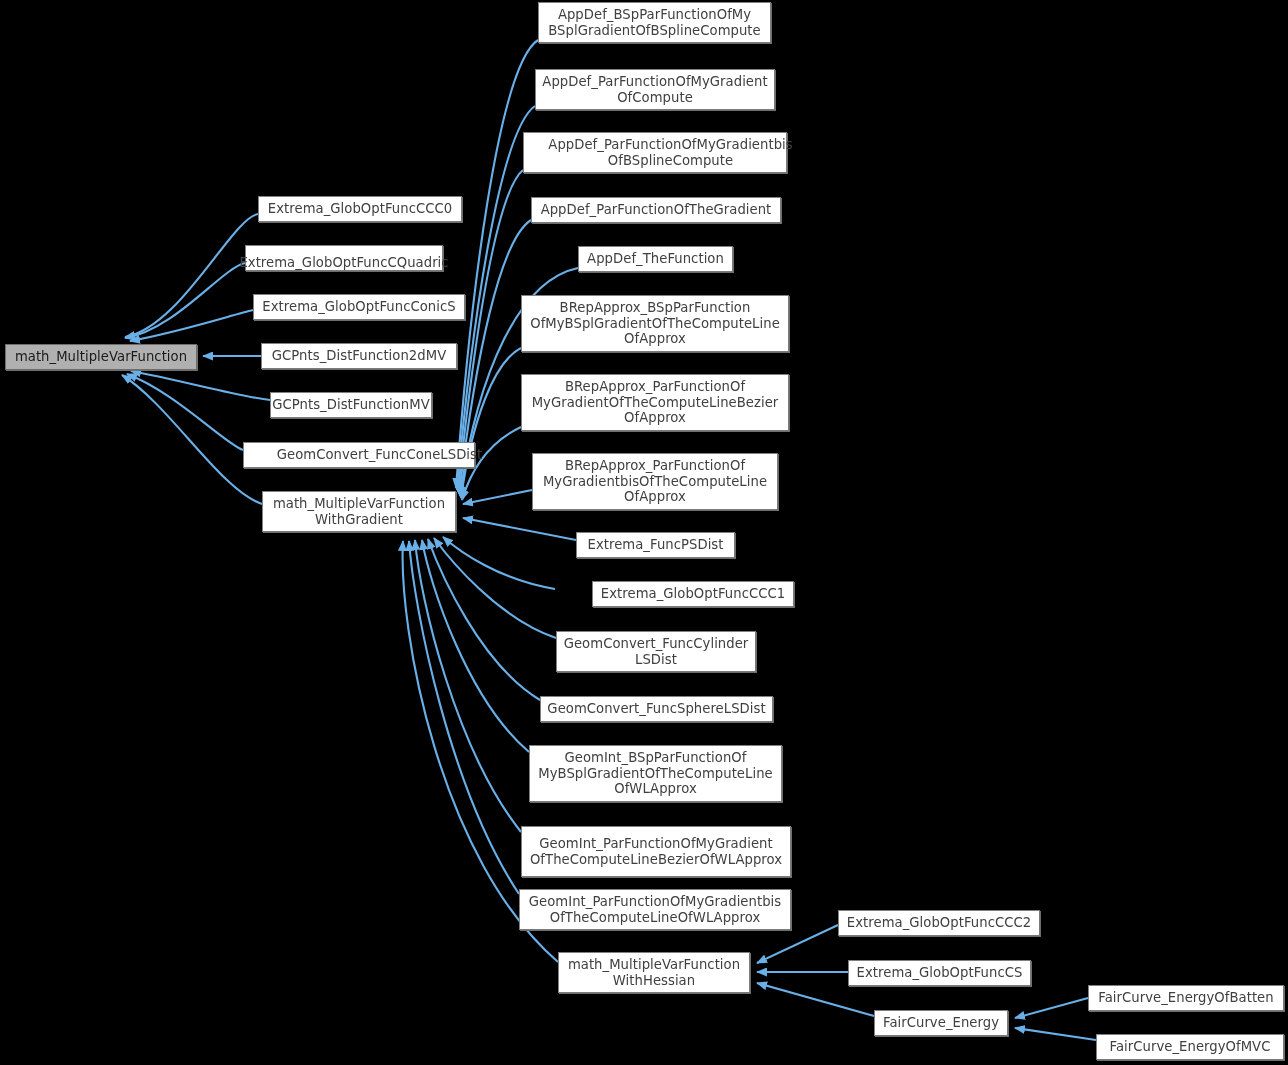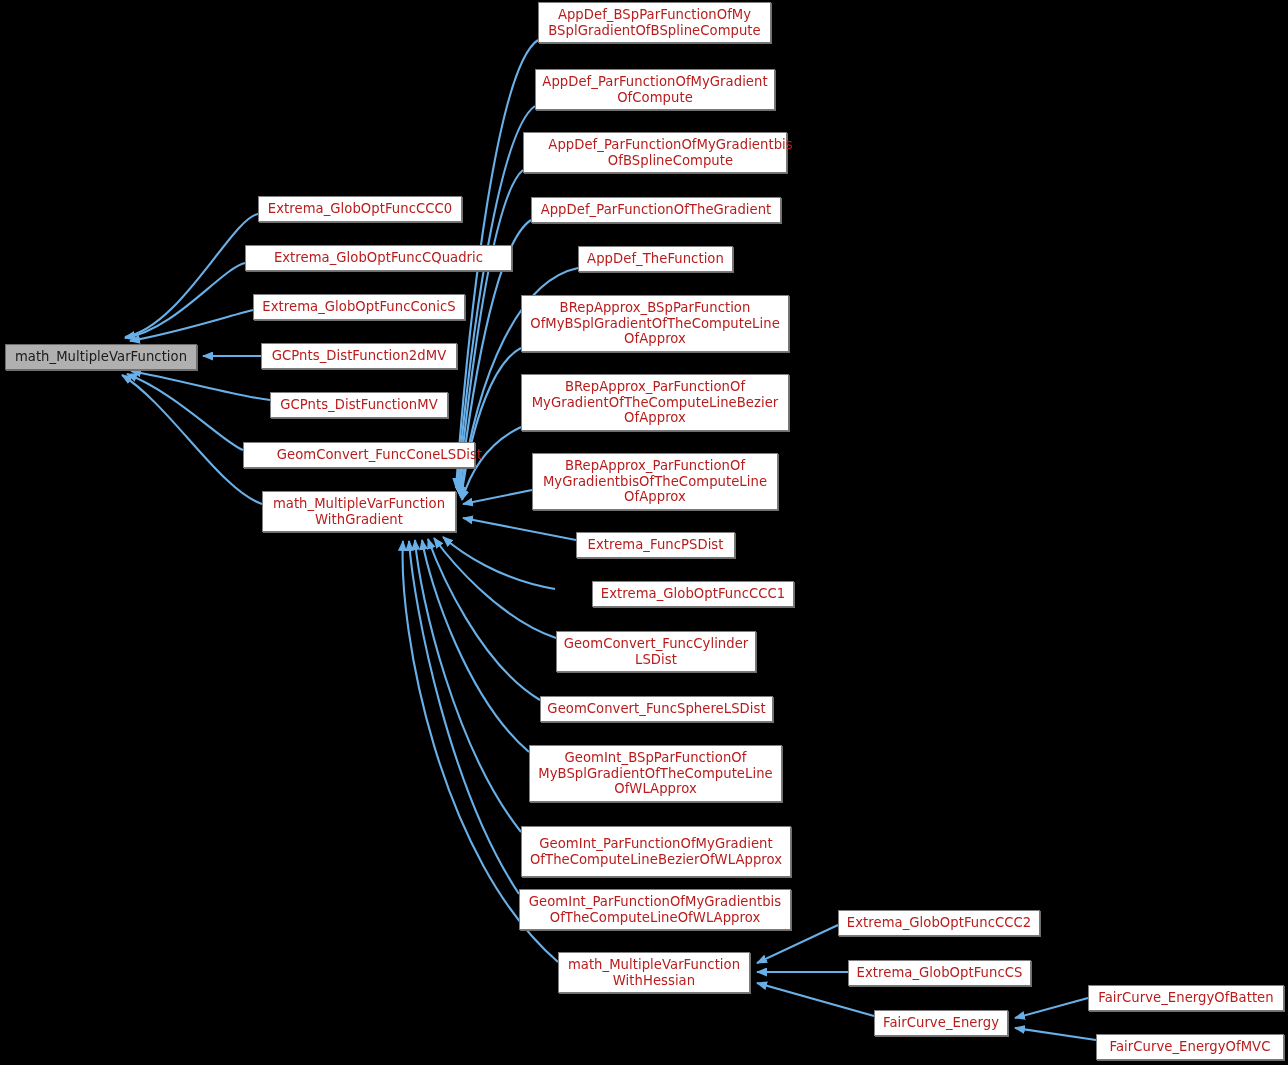--- a/index.html
+++ b/index.html
@@ -3,21 +3,21 @@
 <meta charset="utf-8">
 <style>
   html,body{margin:0;padding:0;background:#000;}
   #stage{position:relative;width:1288px;height:1065px;background:#000;overflow:hidden;
          font-family:"DejaVu Sans","Liberation Sans",sans-serif;}
   #edges{position:absolute;left:0;top:0;width:1288px;height:1065px;}
   .node{position:absolute;box-sizing:border-box;background:#ffffff;
         border:1px solid #808080;border-right-color:#7a7a7a;border-bottom-color:#7a7a7a;
         box-shadow:1px 1px 0 0 #6e6e6e;
         display:flex;align-items:center;justify-content:center;text-align:center;
-        color:#b91c1c;font-size:13.2px;line-height:15.4px;letter-spacing:0.05px;
+        color:#404040;font-size:13.2px;line-height:15.4px;letter-spacing:0.05px;
         padding:0 5px;}
   .node.root{background:#b0b0b0;color:#1a1a1a;border-color:#6d6d6d;}
   .node span{display:block;white-space:pre-line;}
 </style>
 </head>
 <body>
 
 <div id="stage">
   <svg id="edges" viewBox="0 0 1288 1065" xmlns="http://www.w3.org/2000/svg">
     <defs>
@@ -64,30 +64,30 @@
         <span>math_MultipleVarFunction
 WithGradient</span>
       </div>
       <div class="node" style="left: 558px; top: 952px; width: 192px; height: 41px;">
         <span>math_MultipleVarFunction
 WithHessian</span>
       </div>
       <div class="node" style="left: 258px; top: 196px; width: 204px; height: 26px;">
         <span>Extrema_GlobOptFuncCCC0</span>
       </div>
-      <div class="node" style="left: 245px; top: 245px; width: 267px; height: 26px;">
+      <div class="node" style="left: 245px; top: 245px; width: 198px; height: 26px; align-items: flex-end;">
         <span>Extrema_GlobOptFuncCQuadric</span>
       </div>
       <div class="node" style="left: 253px; top: 294px; width: 212px; height: 26px;">
         <span>Extrema_GlobOptFuncConicS</span>
       </div>
       <div class="node" style="left: 261px; top: 343px; width: 196px; height: 26px;">
         <span>GCPnts_DistFunction2dMV</span>
       </div>
-      <div class="node" style="left: 270px; top: 392px; width: 178px; height: 26px;">
+      <div class="node" style="left: 270px; top: 392px; width: 162px; height: 26px;">
         <span>GCPnts_DistFunctionMV</span>
       </div>
       <div class="node" style="left: 243px; top: 442px; width: 232px; height: 26px; padding-left: 46px;">
         <span>GeomConvert_FuncConeLSDist</span>
       </div>
       <div class="node" style="left: 538px; top: 2px; width: 233px; height: 41px;">
         <span>AppDef_BSpParFunctionOfMy
 BSplGradientOfBSplineCompute</span>
       </div>
       <div class="node" style="left: 535px; top: 69px; width: 240px; height: 41px;">

